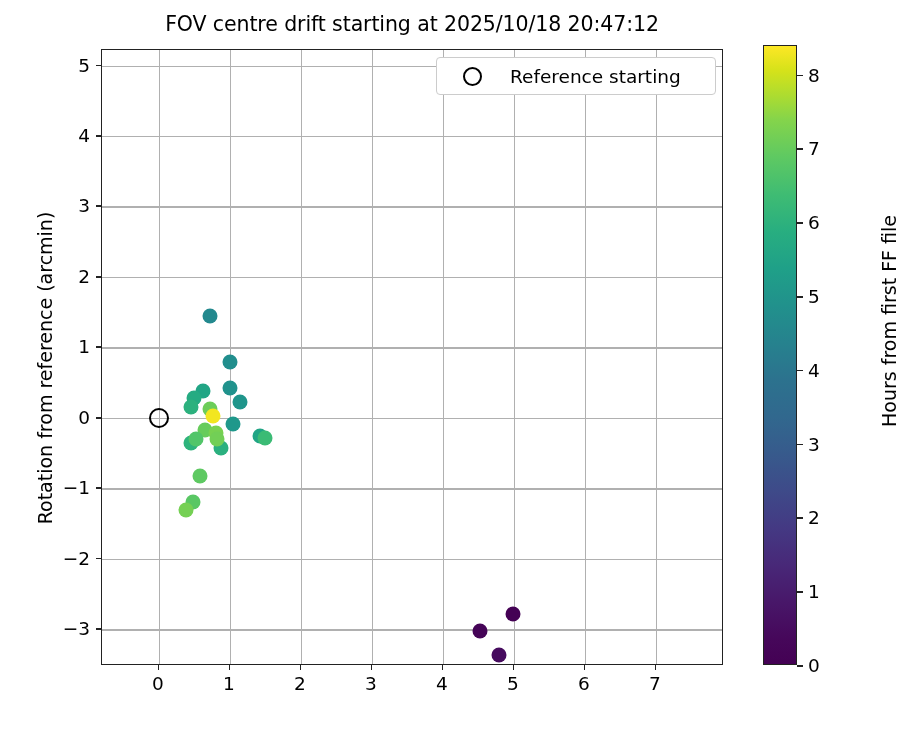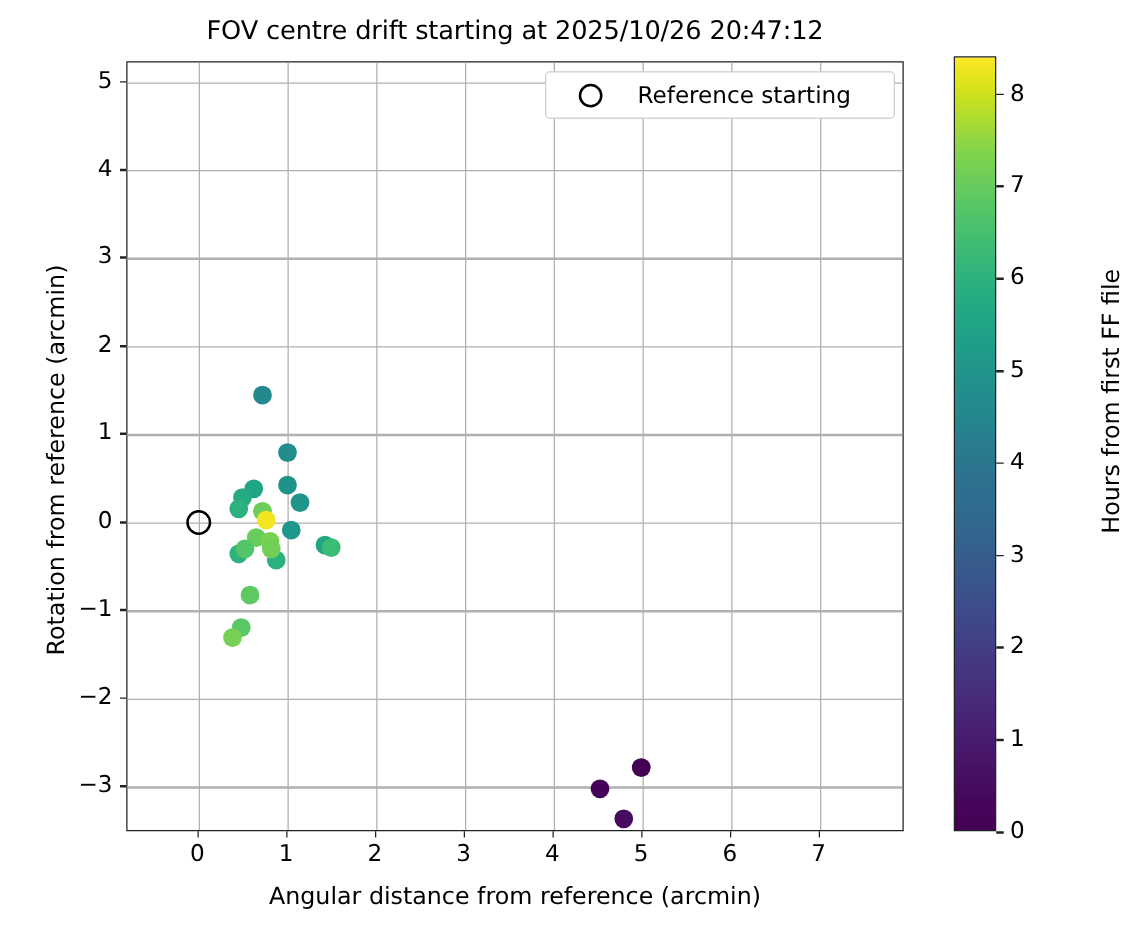--- a/index.html
+++ b/index.html
@@ -207,21 +207,21 @@
     transform: rotate(-90deg);
     transform-origin: center center;
     white-space: nowrap;
   }
 </style>
 </head>
 <body>
 
 <div id="figure">
 
-  <div id="chart-title">FOV centre drift starting at 2025/10/26 20:47:12</div>
+  <div id="chart-title">FOV centre drift starting at 2025/10/18 20:47:12</div>
 
   <div id="plot-area">
     <div id="grid-layer">
         <div class="gridline-v" style="left: 56.8037px;"></div>
         <div class="gridline-v" style="left: 127.808px;"></div>
         <div class="gridline-v" style="left: 198.813px;"></div>
         <div class="gridline-v" style="left: 269.817px;"></div>
         <div class="gridline-v" style="left: 340.822px;"></div>
         <div class="gridline-v" style="left: 411.826px;"></div>
         <div class="gridline-v" style="left: 482.831px;"></div>
@@ -295,21 +295,20 @@
       <div class="tick-y" style="top: 275.947px;"></div>
       <div class="ticklabel-y" style="top: 275.947px;">2</div>
       <div class="tick-y" style="top: 205.467px;"></div>
       <div class="ticklabel-y" style="top: 205.467px;">3</div>
       <div class="tick-y" style="top: 134.986px;"></div>
       <div class="ticklabel-y" style="top: 134.986px;">4</div>
       <div class="tick-y" style="top: 64.5057px;"></div>
       <div class="ticklabel-y" style="top: 64.5057px;">5</div>
     </div>
 
-  <div id="xlabel">Angular distance from reference (arcmin)</div>
 
   <div id="ylabel">Rotation from reference (arcmin)</div>
 
   <div id="legend">
     <div id="legend-marker"></div>
     <div id="legend-label">Reference starting</div>
   </div>
 
   <div id="colorbar-wrap">
     <div id="colorbar-gradient"></div>

